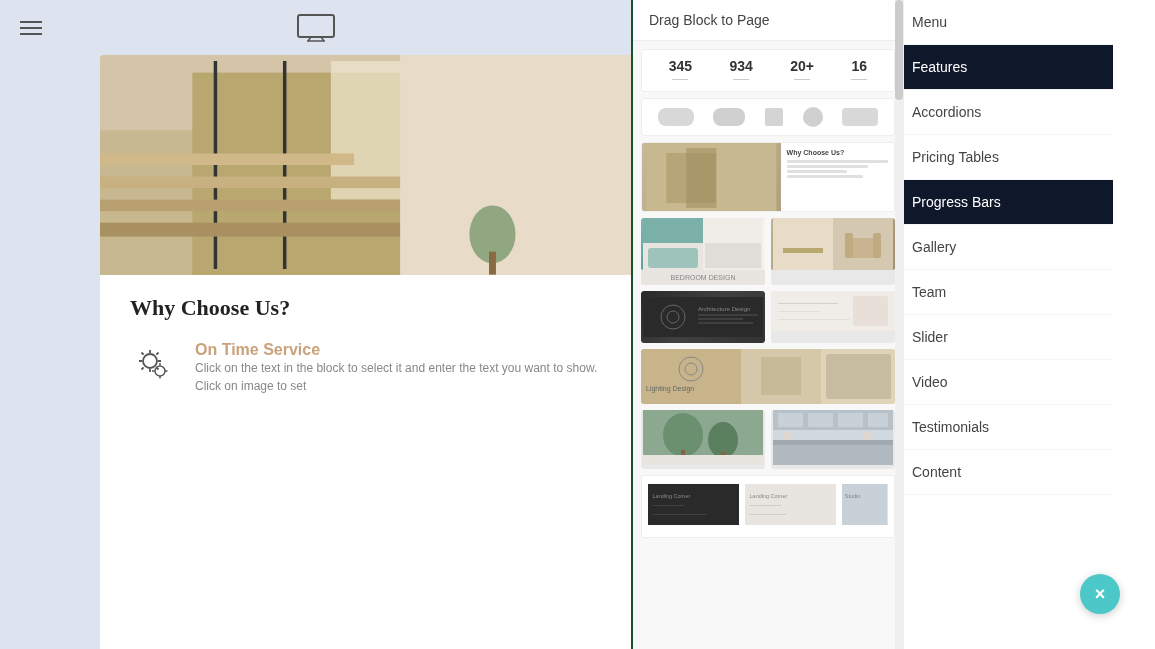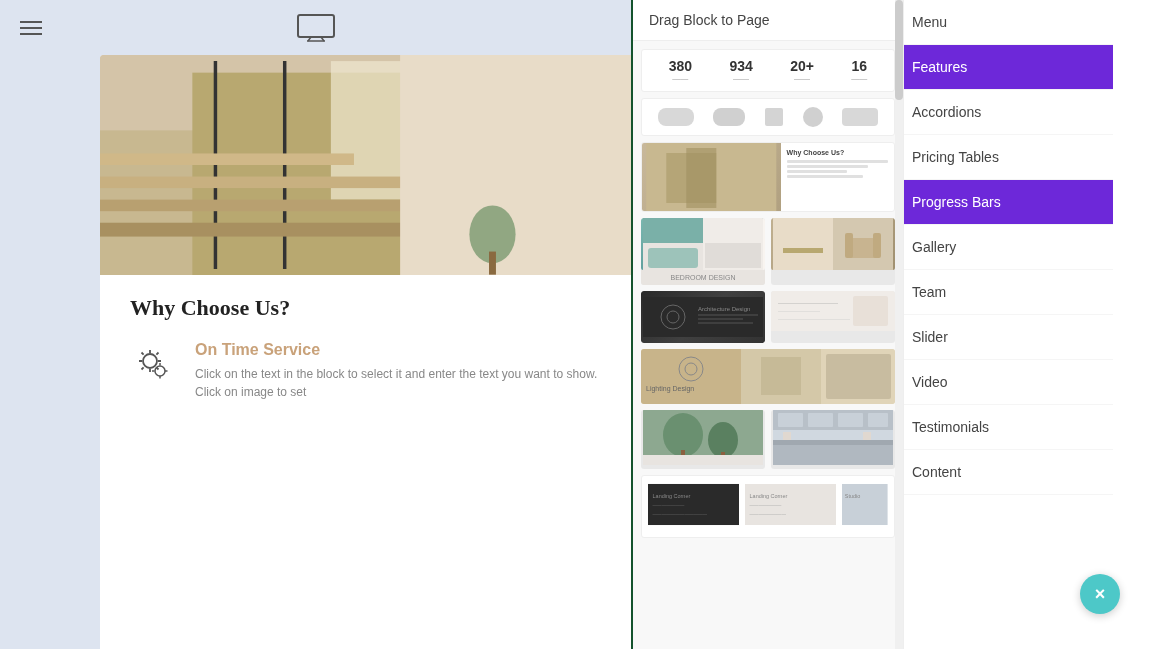--- a/index.html
+++ b/index.html
@@ -98,21 +98,20 @@
     .gear-icon-wrap {
       width: 50px;
       height: 50px;
       flex-shrink: 0;
     }
 
     .feature-title {
       color: #c9a27a;
       font-size: 16px;
       font-weight: bold;
-      margin-bottom: 6px;
     }
 
     .feature-desc {
       font-size: 12px;
       color: #888;
       line-height: 1.5;
     }
 
     
     .right-panel {
@@ -256,21 +255,21 @@
     .nav-item {
       padding: 14px 8px;
       font-size: 14px;
       color: #444;
       cursor: pointer;
       border-bottom: 1px solid #f5f5f5;
       transition: background 0.15s;
     }
 
     .nav-item.active {
-      background: #6d28d9;
+      background: #0f172a;
       color: white;
     }
 
     
     .close-btn {
       position: fixed;
       bottom: 35px;
       right: 35px;
       width: 40px;
       height: 40px;
@@ -386,21 +385,21 @@
 
   <div class="thumbnails-area">
     <div class="thumbnails-header">
       <span>Drag Block to Page</span>
     </div>
 
     <div class="thumb-grid">
 
       <div class="thumb-stats full-width-thumb">
         <div class="stat-col">
-          <div class="stat-num">380</div>
+          <div class="stat-num">345</div>
           <div class="stat-label">——</div>
         </div>
         <div class="stat-col">
           <div class="stat-num">934</div>
           <div class="stat-label">——</div>
         </div>
         <div class="stat-col">
           <div class="stat-num">20+</div>
           <div class="stat-label">——</div>
         </div>

